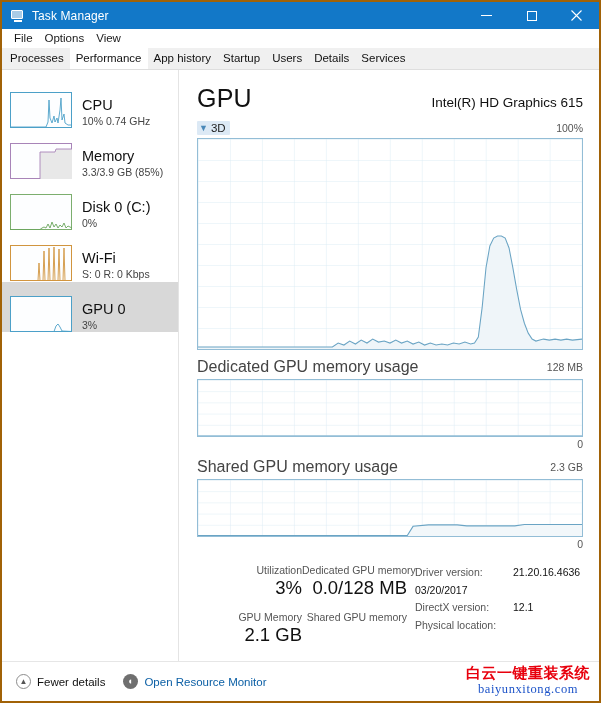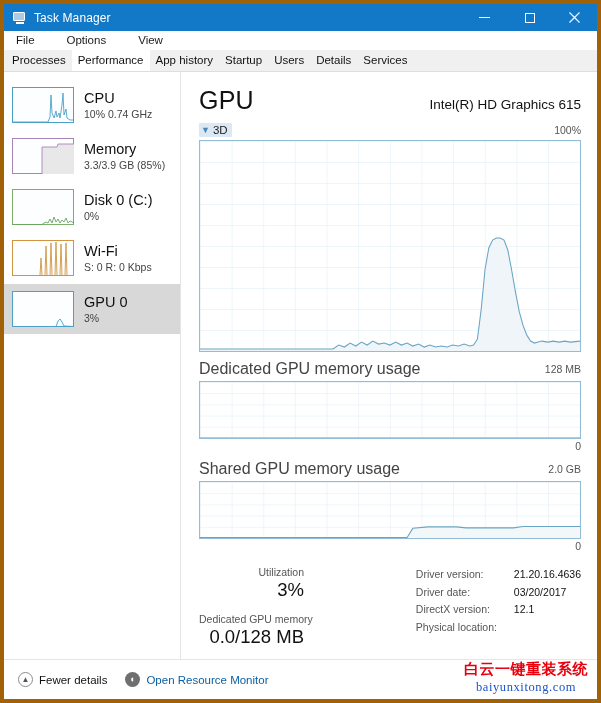--- a/index.html
+++ b/index.html
@@ -6,21 +6,21 @@
   html, body {
     width: 601px; height: 703px;
     font-family: "Liberation Sans", sans-serif;
     background: #ffffff;
     overflow: hidden;
   }
   #app {
     width: 601px; height: 703px;
     position: relative;
     background: #ffffff;
-    border: 4px solid #a16207;
+    border: 2px solid #a16207;
     display: flex; flex-direction: column;
   }
 
   
   .titlebar {
     height: 27px;
     background: #1278c8;
     display: flex; align-items: center;
     flex: 0 0 auto;
     color: #ffffff;
@@ -48,21 +48,20 @@
   }
   .winbtn.min span { display:block; width: 11px; height: 1px; background:#fff; }
   .winbtn.max span { display:block; width: 10px; height: 10px; border: 1px solid #fff; }
   .winbtn.close svg { display:block; }
 
   
   .menubar {
     height: 19px; display: flex; align-items: flex-start;
     background: #ffffff; flex: 0 0 auto;
     padding-left: 6px;
-    gap: 20px;
   }
   .menuitem {
     font-size: 11.5px; color: #1a1a1a;
     padding: 0 6px; line-height: 19px;
   }
 
   
   .tabstrip {
     height: 22px; display: flex; align-items: flex-end;
     background: #f0f0f0; flex: 0 0 auto;
@@ -86,21 +85,21 @@
 
   
   .sidebar {
     width: 177px; flex: 0 0 177px;
     background: #ffffff;
     border-right: 1px solid #e4e4e4;
     padding-top: 8px;
     position: relative;
   }
   .side-item {
-    height: 50px; display: flex; align-items: center;
+    height: 50px; display: flex; align-items: flex-end;
     padding-left: 8px; margin-bottom: 1px;
   }
   .side-item.selected { background: #d8d8d8; }
   .thumb {
     width: 62px; height: 36px;
     background: #fdfeff;
     flex: 0 0 auto; margin-right: 10px;
     position: relative; overflow: hidden;
   }
   .thumb svg { display:block; width:100%; height:100%; }
@@ -193,21 +192,21 @@
     display: flex; align-items: center; justify-content: center;
     font-size: 9px; line-height: 1;
   }
   .res-link { color: #0b5fa5; }
   .watermark {
     position: absolute; right: 9px; top: 2px; text-align: center;
   }
   .wm-cn {
     color: #e8000d; font-size: 15px; font-weight: bold;
     letter-spacing: .5px; line-height: 18px;
-    font-family: Liberation Mono, monospace;
+    font-family: Liberation Serif, serif;
   }
   .wm-en {
     color: #1b52c8; font-size: 12.5px; line-height: 15px;
     font-family: "Liberation Serif", serif; letter-spacing: .6px;
   }
 </style>
 </head>
 <body>
 
 <div id="app">
@@ -375,21 +374,21 @@
           </defs>
           <rect x="0" y="0" width="400" height="58" fill="#ffffff"></rect>
           <rect x="0" y="0" width="400" height="58" fill="url(#gridded)"></rect>
           <path d="M0,57.5 L400,57.5" fill="none" stroke="#8fbdd6" stroke-width="0.8"></path>
         </svg>
       </div>
       <div class="axis-zero">0</div>
 
       <div class="graph-label-row">
         <div class="sec-label">Shared GPU memory usage</div>
-        <div class="glr-right">2.0 GB</div>
+        <div class="glr-right">2.3 GB</div>
       </div>
       <div class="chart small">
         <svg viewBox="0 0 400 58" preserveAspectRatio="none">
           <defs>
             <pattern id="gridshr" width="33.3" height="11.6" patternUnits="userSpaceOnUse">
               <path d="M33.3 0 L0 0 L0 11.6" fill="none" stroke="#dcebf4" stroke-width="1"></path>
             </pattern>
           </defs>
           <rect x="0" y="0" width="400" height="58" fill="#ffffff"></rect>
           <rect x="0" y="0" width="400" height="58" fill="url(#gridshr)"></rect>
@@ -417,21 +416,20 @@
             <div class="stat-label">Shared GPU memory</div>
 
           </div>
         </div>
         <div class="stats-right">
           <div class="info-row">
             <div class="info-key">Driver version:</div>
             <div class="info-val">21.20.16.4636</div>
           </div>
           <div class="info-row">
-            <div class="info-key">Driver date:</div>
             <div class="info-val">03/20/2017</div>
           </div>
           <div class="info-row">
             <div class="info-key">DirectX version:</div>
             <div class="info-val">12.1</div>
           </div>
           <div class="info-row">
             <div class="info-key">Physical location:</div>
           </div>
         </div>

